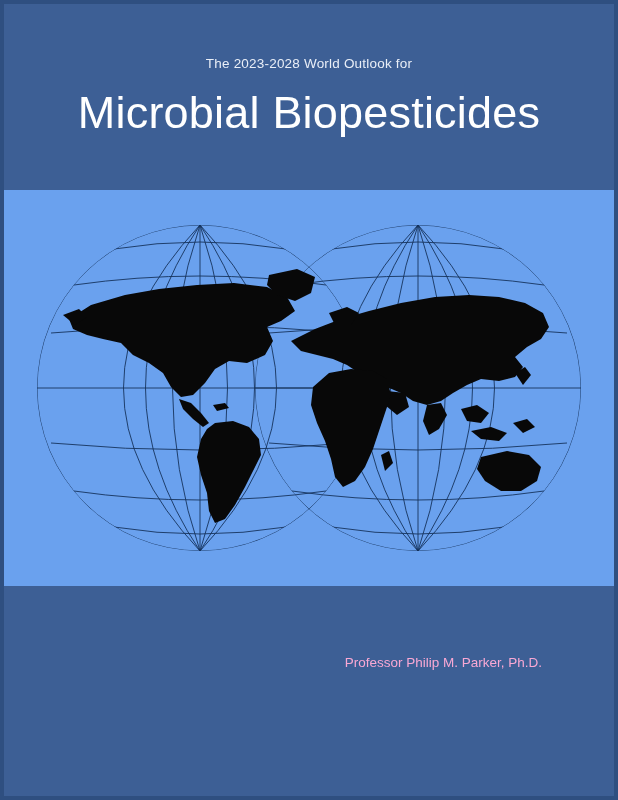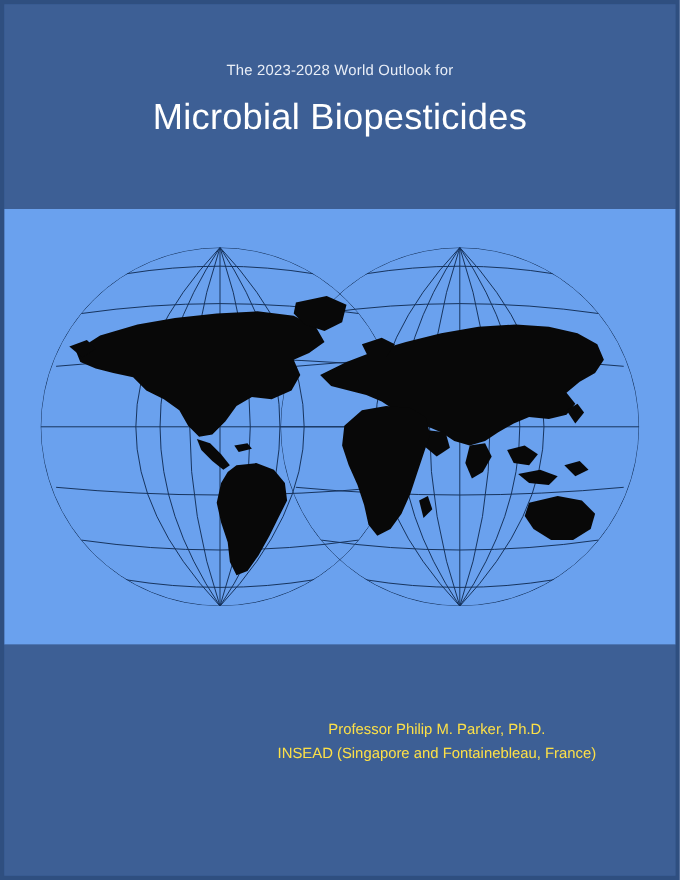--- a/index.html
+++ b/index.html
@@ -45,21 +45,21 @@
   }
   .series-line {
     color: #e9eef7;
     font-size: 13.5px;
     letter-spacing: 0.2px;
     text-align: center;
     line-height: 1.2;
   }
   .main-title {
     color: #ffffff;
-    font-size: 33px;
+    font-size: 45px;
     font-weight: 400;
     text-align: center;
     margin-top: 16px;
     letter-spacing: 0.2px;
     line-height: 1.1;
   }
 
   
   .globe-panel {
     position: absolute;
@@ -92,21 +92,21 @@
     width: 610px;
     height: 210px;
     background: #3d5f95;
     box-sizing: border-box;
   }
   .author-block {
     position: absolute;
     right: 72px;
     top: 66px;
     text-align: center;
-    color: #fde047;
+    color: #f9a8d4;
     font-size: 13.5px;
     line-height: 1.65;
   }
   .author-block div {
     white-space: nowrap;
   }
 </style>
 </head>
 <body>
 
@@ -222,17 +222,16 @@
             <path d="M 520 268 L 530 264 L 532 274 L 522 280 Z"></path>
           </g>
         </g>
       </svg>
     </div>
   </div>
 
   <div class="author-band">
     <div class="author-block">
       <div>Professor Philip M. Parker, Ph.D.</div>
-      <div>INSEAD (Singapore and Fontainebleau, France)</div>
     </div>
   </div>
 
 </div>
 
 </body></html>

